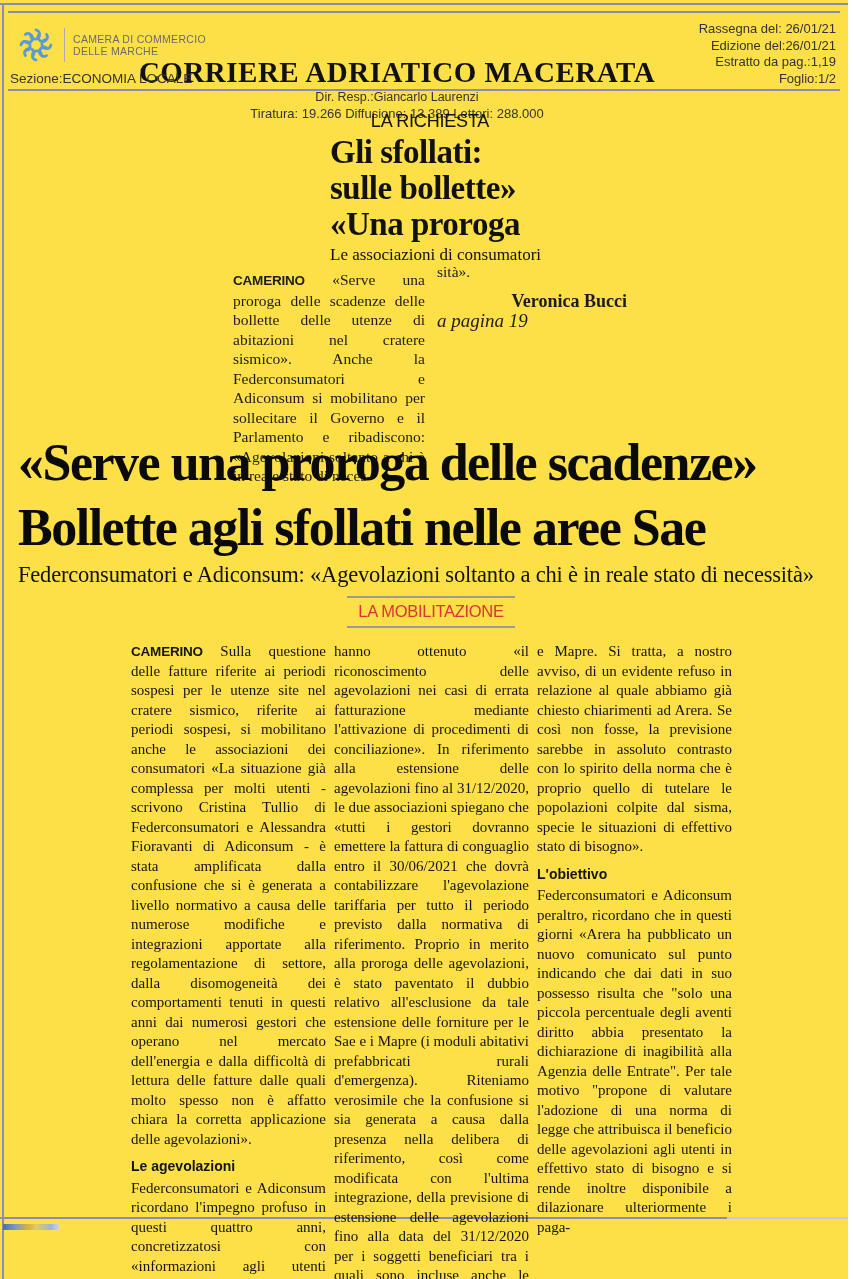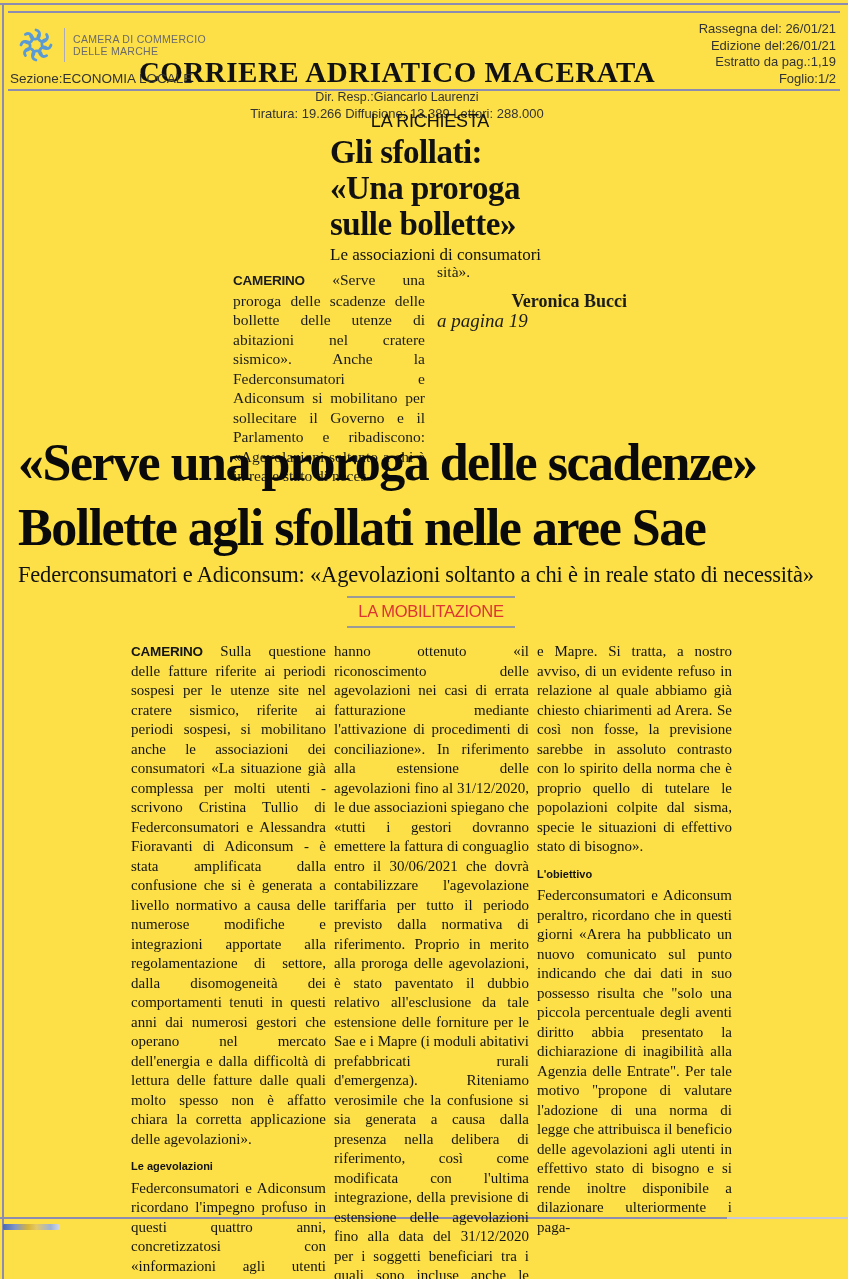--- a/index.html
+++ b/index.html
@@ -54,21 +54,21 @@
   .main-subhead{position:absolute;left:18px;top:562px;width:820px;font-size:22.5px;color:#111;letter-spacing:-0.2px;}
   .main-kicker{position:absolute;left:347px;top:596px;width:168px;text-align:center;
     font-family:"Liberation Sans", sans-serif;font-weight:normal;font-size:16.5px;letter-spacing:-0.3px;
     color:var(--accent_red);border-top:2px solid var(--kicker_rule_gray);
     border-bottom:2px solid var(--kicker_rule_gray);padding:4px 0 5px 0;}
   
   .bodycol{position:absolute;top:642px;width:195px;font-size:15px;line-height:19.5px;
     text-align:justify;color:#141414;}
   .bodycol p{margin:0;}
   .col-1{left:131px;} .col-2{left:334px;} .col-3{left:537px;}
-  .col-subhead{font-family:"Liberation Sans", sans-serif;font-weight:bold;font-size:11px;
+  .col-subhead{font-family:"Liberation Sans", sans-serif;font-weight:bold;font-size:14px;
     margin:8px 0 2px 0;text-align:left;}
   .logo-svg{display:block;}
 </style>
 </head>
 <body>
 
 <div class="page">
 
   <div class="line line-top"></div>
   <div class="line line-left"></div>
@@ -112,22 +112,22 @@
       <div>Foglio:1/2</div>
     </div>
 
     <div class="section-label">Sezione:ECONOMIA LOCALE</div>
   </header>
 
   <div class="teaser-kicker">LA RICHIESTA</div>
 
   <div class="teaser-headline">
     <div>Gli sfollati:</div>
+    <div>sulle bollette»</div>
     <div>«Una proroga</div>
-    <div>sulle bollette»</div>
   </div>
 
   <div class="teaser-subtitle">Le associazioni di consumatori</div>
 
   <div class="teaser-col1">
     <p><span class="lead-word">CAMERINO</span><span> «Serve una proroga delle scadenze delle bollette delle utenze di abitazioni nel cratere sismico». Anche la Federconsumatori e Adiconsum si mobilitano per sollecitare il Governo e il Parlamento e ribadiscono: «Agevolazioni soltanto a chi è in reale stato di neces-</span></p>
   </div>
 
   <div class="teaser-col2">
     <p>sità».</p>

